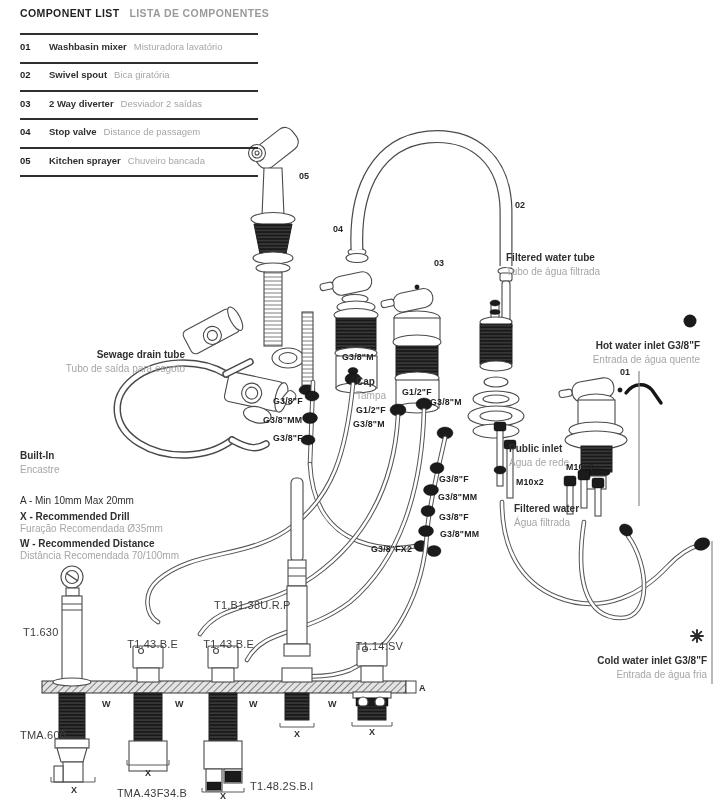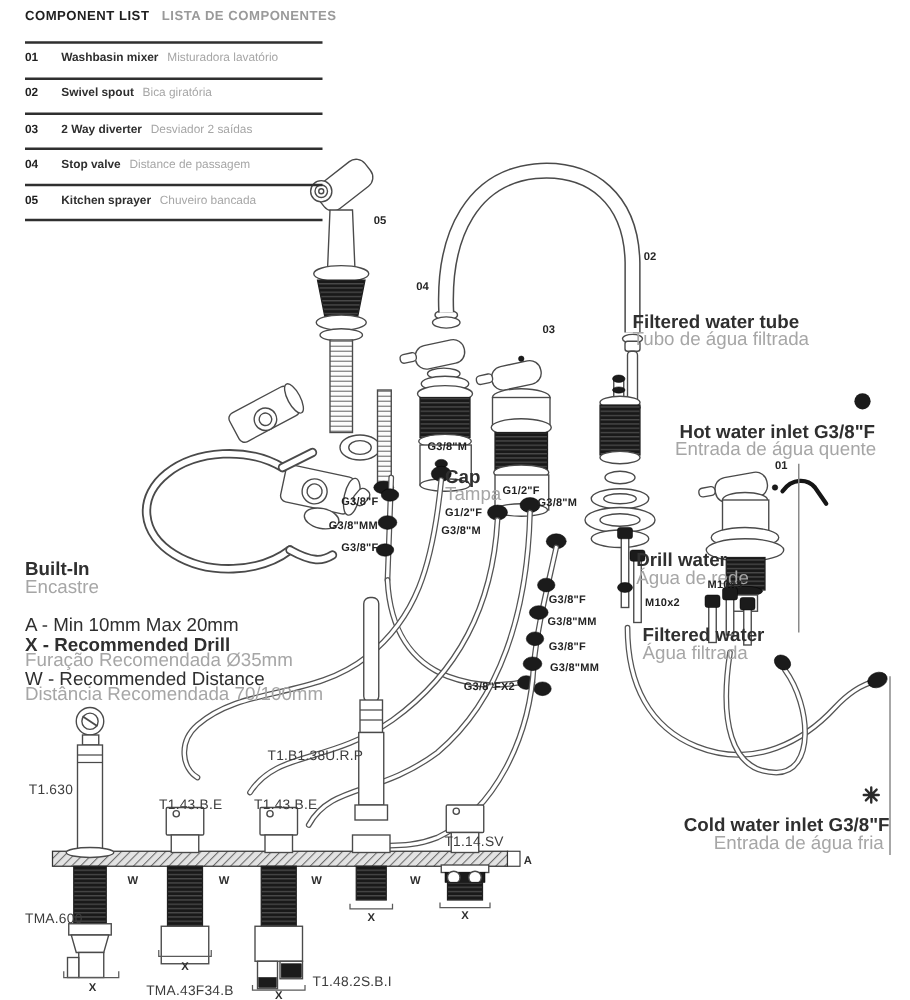--- a/index.html
+++ b/index.html
@@ -1,20 +1,20 @@
 <!DOCTYPE html>
 <html><head>
 <meta charset="utf-8">
 <style>
   html,body{margin:0;padding:0;background:#fff;}
   .stage{position:relative;width:728px;height:800px;background:#fff;overflow:hidden;
          font-family:"Liberation Sans","DejaVu Sans",sans-serif;}
   .art{position:absolute;left:0;top:0;width:728px;height:800px;}
   .lab{position:absolute;white-space:nowrap;}
-  .ann{font-size:15px;line-height:13.5px;}
+  .ann{font-size:10px;line-height:13.5px;}
   .ann .en{font-weight:700;color:#2f2f2f;}
   .ann .pt{color:#a6a6a6;}
   .fit{font-size:8.8px;font-weight:700;color:#222;letter-spacing:.2px;}
   .ref{font-size:9px;font-weight:700;color:#262626;}
   .pn{font-size:11px;font-weight:400;color:#3d3d3d;letter-spacing:.2px;}
   .dim{font-size:9px;font-weight:700;color:#2f2f2f;}
   .right{text-align:right;}
   .center{text-align:right;}
   
   .clist{position:absolute;left:0;top:0;}
@@ -338,53 +338,57 @@
       <span class="cpt">Chuveiro bancada</span>
     </div>
   </div>
 
   <div class="lab ref" style="left:299px;top:171px">05</div>
   <div class="lab ref" style="left:333px;top:224px">04</div>
   <div class="lab ref" style="left:434px;top:258px">03</div>
   <div class="lab ref" style="left:515px;top:200px">02</div>
   <div class="lab ref" style="left:620px;top:367px">01</div>
 
+  <div class="lab ann right" style="left:20px;top:348px;width:165px">
+    <div class="en">Sewage  drain tube</div>
+    <div class="pt">Tubo de saída para esgoto</div>
+  </div>
   <div class="lab ann" style="left:506px;top:251px">
     <div class="en">Filtered water tube</div>
     <div class="pt">Tubo de água filtrada</div>
   </div>
   <div class="lab ann right" style="left:540px;top:339px;width:160px">
     <div class="en">Hot water inlet G3/8"F</div>
     <div class="pt">Entrada de água quente</div>
   </div>
   <div class="lab ann right" style="left:547px;top:654px;width:160px">
     <div class="en">Cold water inlet G3/8"F</div>
     <div class="pt">Entrada de água fria</div>
   </div>
   <div class="lab ann" style="left:509px;top:442px">
-    <div class="en">Drill water</div>
+    <div class="en">Public inlet</div>
     <div class="pt">Água de rede</div>
   </div>
   <div class="lab ann" style="left:514px;top:502px">
     <div class="en">Filtered water</div>
     <div class="pt">Água filtrada</div>
   </div>
   <div class="lab ann" style="left:356px;top:375px">
     <div class="en">Cap</div>
     <div class="pt">Tampa</div>
   </div>
   <div class="lab ann" style="left:20px;top:449px">
     <div class="en">Built-In</div>
     <div class="pt">Encastre</div>
   </div>
 
   <div class="lab ann en" style="left:20px;top:494px;font-weight:400;color:#2f2f2f">A - Min 10mm Max 20mm</div>
   <div class="lab ann en" style="left:20px;top:510px;font-weight:700;color:#2f2f2f">X - Recommended Drill</div>
   <div class="lab ann pt" style="left:20px;top:522px;color:#a6a6a6">Furação Recomendada Ø35mm</div>
-  <div class="lab ann en" style="left:20px;top:537px;font-weight:400;color:#2f2f2f">W - Recommended Distance</div>
+  <div class="lab ann en" style="left:20px;top:537px;font-weight:700;color:#2f2f2f">W - Recommended Distance</div>
   <div class="lab ann pt" style="left:20px;top:549px;color:#a6a6a6">Distância Recomendada 70/100mm</div>
 
   <div class="lab fit" style="left:342px;top:352px">G3/8"M</div>
   <div class="lab fit" style="left:402px;top:387px">G1/2"F</div>
   <div class="lab fit" style="left:430px;top:397px">G3/8"M</div>
   <div class="lab fit" style="left:356px;top:405px">G1/2"F</div>
   <div class="lab fit" style="left:353px;top:419px">G3/8"M</div>
   <div class="lab fit" style="left:273px;top:396px">G3/8"F</div>
   <div class="lab fit" style="left:263px;top:415px">G3/8"MM</div>
   <div class="lab fit" style="left:273px;top:433px">G3/8"F</div>
@@ -394,21 +398,21 @@
   <div class="lab fit" style="left:440px;top:529px">G3/8"MM</div>
   <div class="lab fit" style="left:371px;top:544px">G3/8"FX2</div>
   <div class="lab fit" style="left:516px;top:477px">M10x2</div>
   <div class="lab fit" style="left:566px;top:462px">M10x3</div>
 
   <div class="lab pn" style="left:23px;top:626px">T1.630</div>
   <div class="lab pn" style="left:20px;top:729px">TMA.600</div>
   <div class="lab pn center" style="left:118px;top:638px;width:60px">T1.43.B.E</div>
   <div class="lab pn center" style="left:194px;top:638px;width:60px">T1.43.B.E</div>
   <div class="lab pn right" style="left:214px;top:599px;width:72px">T1.B1.38U.R.P</div>
-  <div class="lab pn center" style="left:343px;top:668px;width:60px">T1.14.SV</div>
+  <div class="lab pn center" style="left:343px;top:640px;width:60px">T1.14.SV</div>
   <div class="lab pn center" style="left:107px;top:787px;width:80px">TMA.43F34.B</div>
   <div class="lab pn" style="left:250px;top:780px">T1.48.2S.B.I</div>
 
   <div class="lab dim" style="left:102px;top:699px">W</div>
   <div class="lab dim" style="left:175px;top:699px">W</div>
   <div class="lab dim" style="left:249px;top:699px">W</div>
   <div class="lab dim" style="left:328px;top:699px">W</div>
   <div class="lab dim" style="left:71px;top:785px">X</div>
   <div class="lab dim" style="left:145px;top:768px">X</div>
   <div class="lab dim" style="left:220px;top:791px">X</div>

